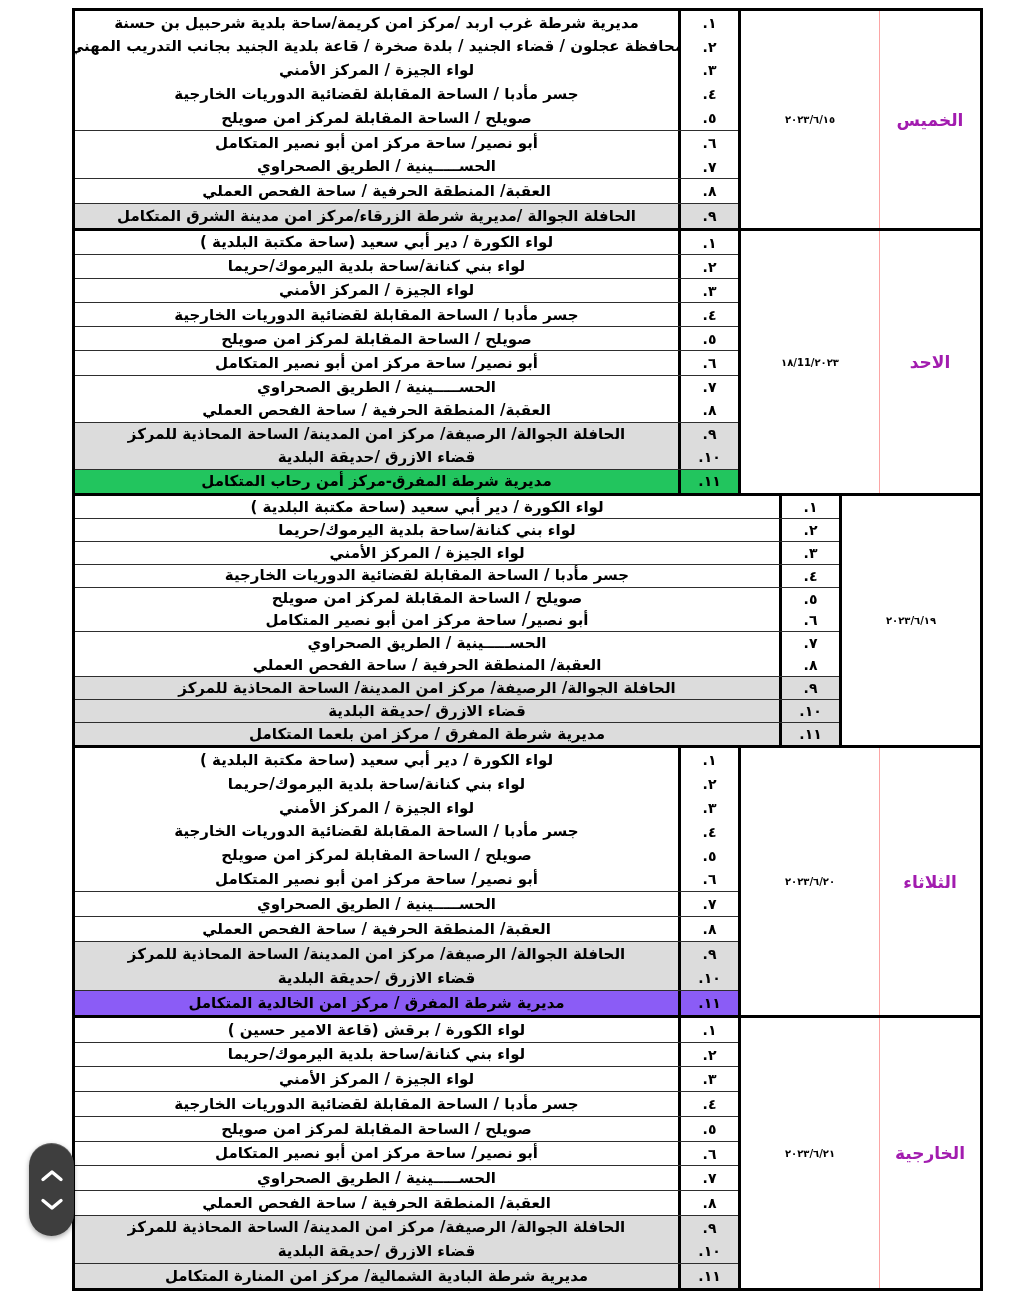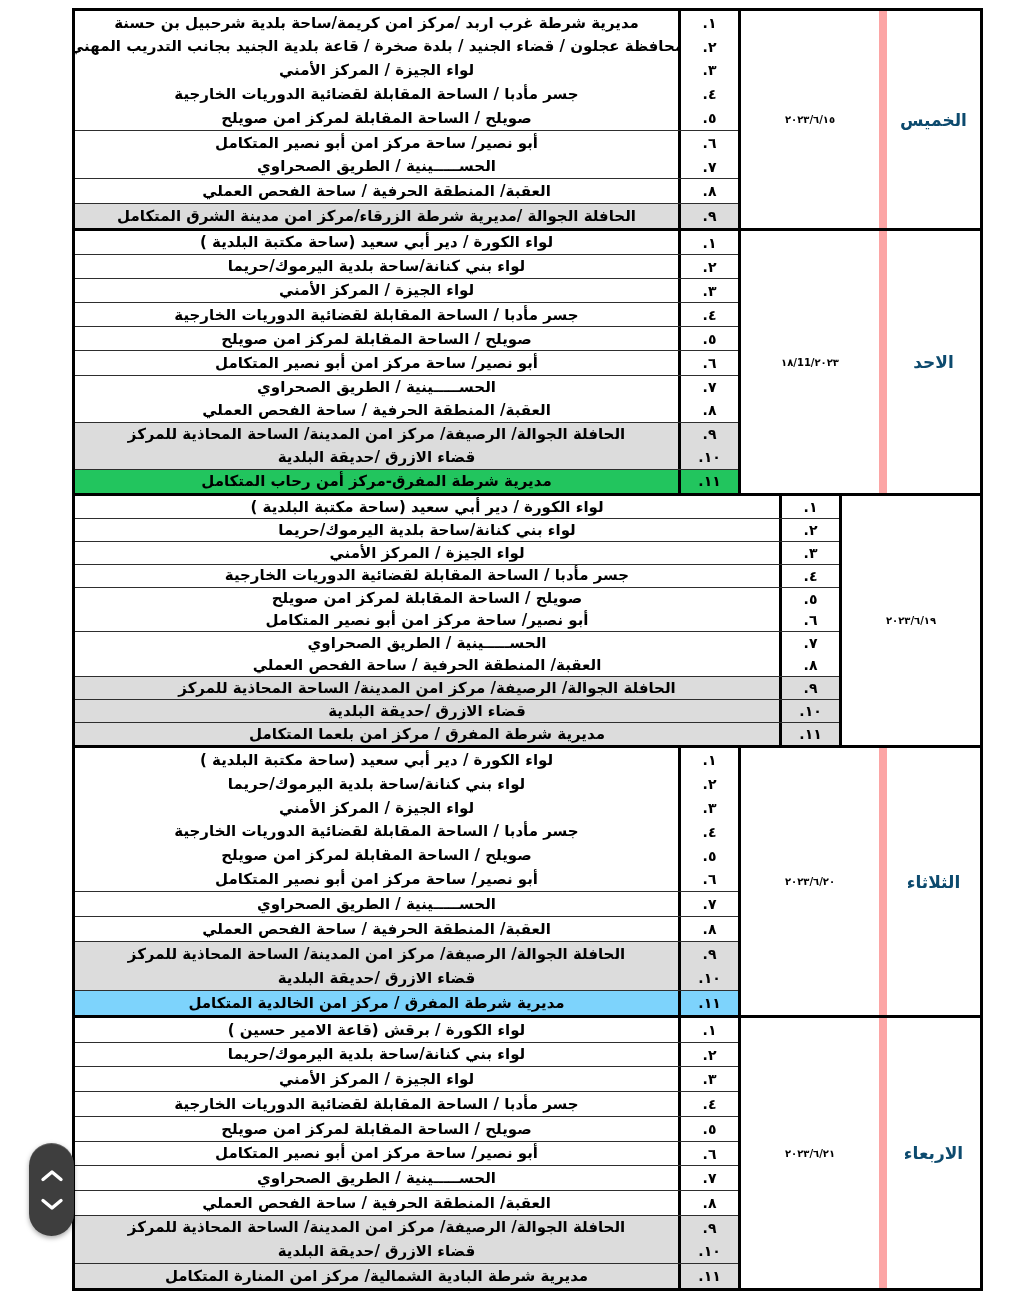--- a/index.html
+++ b/index.html
@@ -82,28 +82,28 @@
     direction: rtl;
     font-weight: bold;
     font-size: 10px;
     letter-spacing: 1px;
     color: #000;
   }
   .cell-day {
     width: 101px;
     flex: 0 0 101px;
     box-sizing: border-box;
-    border-left: 8px solid #fca5a5;
+    border-left: 1px solid #fca5a5;
     display: flex;
     align-items: center;
     justify-content: center;
     direction: rtl;
     font-weight: bold;
     font-size: 17px;
-    color: #0c4a6e;
+    color: #a21caf;
   }
 
   .scroll-widget {
     position: absolute;
     left: 29px; top: 1143px;
     width: 45px; height: 93px;
     background: #3e3e3e;
     border-radius: 23px;
     box-shadow: 0 2px 5px rgba(0,0,0,0.35), inset 0 1px 0 rgba(255,255,255,0.18);
     display: flex;
@@ -304,21 +304,21 @@
             <div class="cell-num">٨.</div>
           </div>
           <div class="row shaded" style="background: rgb(220, 220, 220);">
             <div class="cell-loc">الحافلة الجوالة/ الرصيفة/ مركز امن المدينة/ الساحة المحاذية للمركز</div>
             <div class="cell-num">٩.</div>
           </div>
           <div class="row divider shaded" style="background: rgb(220, 220, 220);">
             <div class="cell-loc">قضاء الازرق /حديقة البلدية</div>
             <div class="cell-num">١٠.</div>
           </div>
-          <div class="row shaded" style="background: #7dd3fc;">
+          <div class="row shaded" style="background: #8b5cf6;">
             <div class="cell-loc">مديرية شرطة المفرق / مركز امن الخالدية المتكامل</div>
             <div class="cell-num">١١.</div>
           </div>
         </div>
         <div class="cell-date">٢٠٢٣/٦/٢٠</div>
         <div class="cell-day">الثلاثاء</div>
       </div>
       <div class="block sep" style="flex: 1 1 auto;">
         <div class="rows">
           <div class="row divider">
@@ -360,21 +360,21 @@
           <div class="row divider shaded" style="background: rgb(220, 220, 220);">
             <div class="cell-loc">قضاء الازرق /حديقة البلدية</div>
             <div class="cell-num">١٠.</div>
           </div>
           <div class="row shaded" style="background: rgb(220, 220, 220);">
             <div class="cell-loc">مديرية شرطة البادية الشمالية/ مركز امن المنارة المتكامل</div>
             <div class="cell-num">١١.</div>
           </div>
         </div>
         <div class="cell-date">٢٠٢٣/٦/٢١</div>
-        <div class="cell-day">الاربعاء</div>
+        <div class="cell-day">الخارجية</div>
       </div>
     </div>
 
   <div class="scroll-widget" style="background: rgb(62, 62, 62);">
     <div class="scroll-btn">
       <span>
         <svg width="26" height="15" viewBox="0 0 26 15">
           <polyline points="4,11.5 13,4 22,11.5" fill="none" stroke="#ffffff" stroke-width="3.4" stroke-linecap="round" stroke-linejoin="round"></polyline>
         </svg>
       </span>

